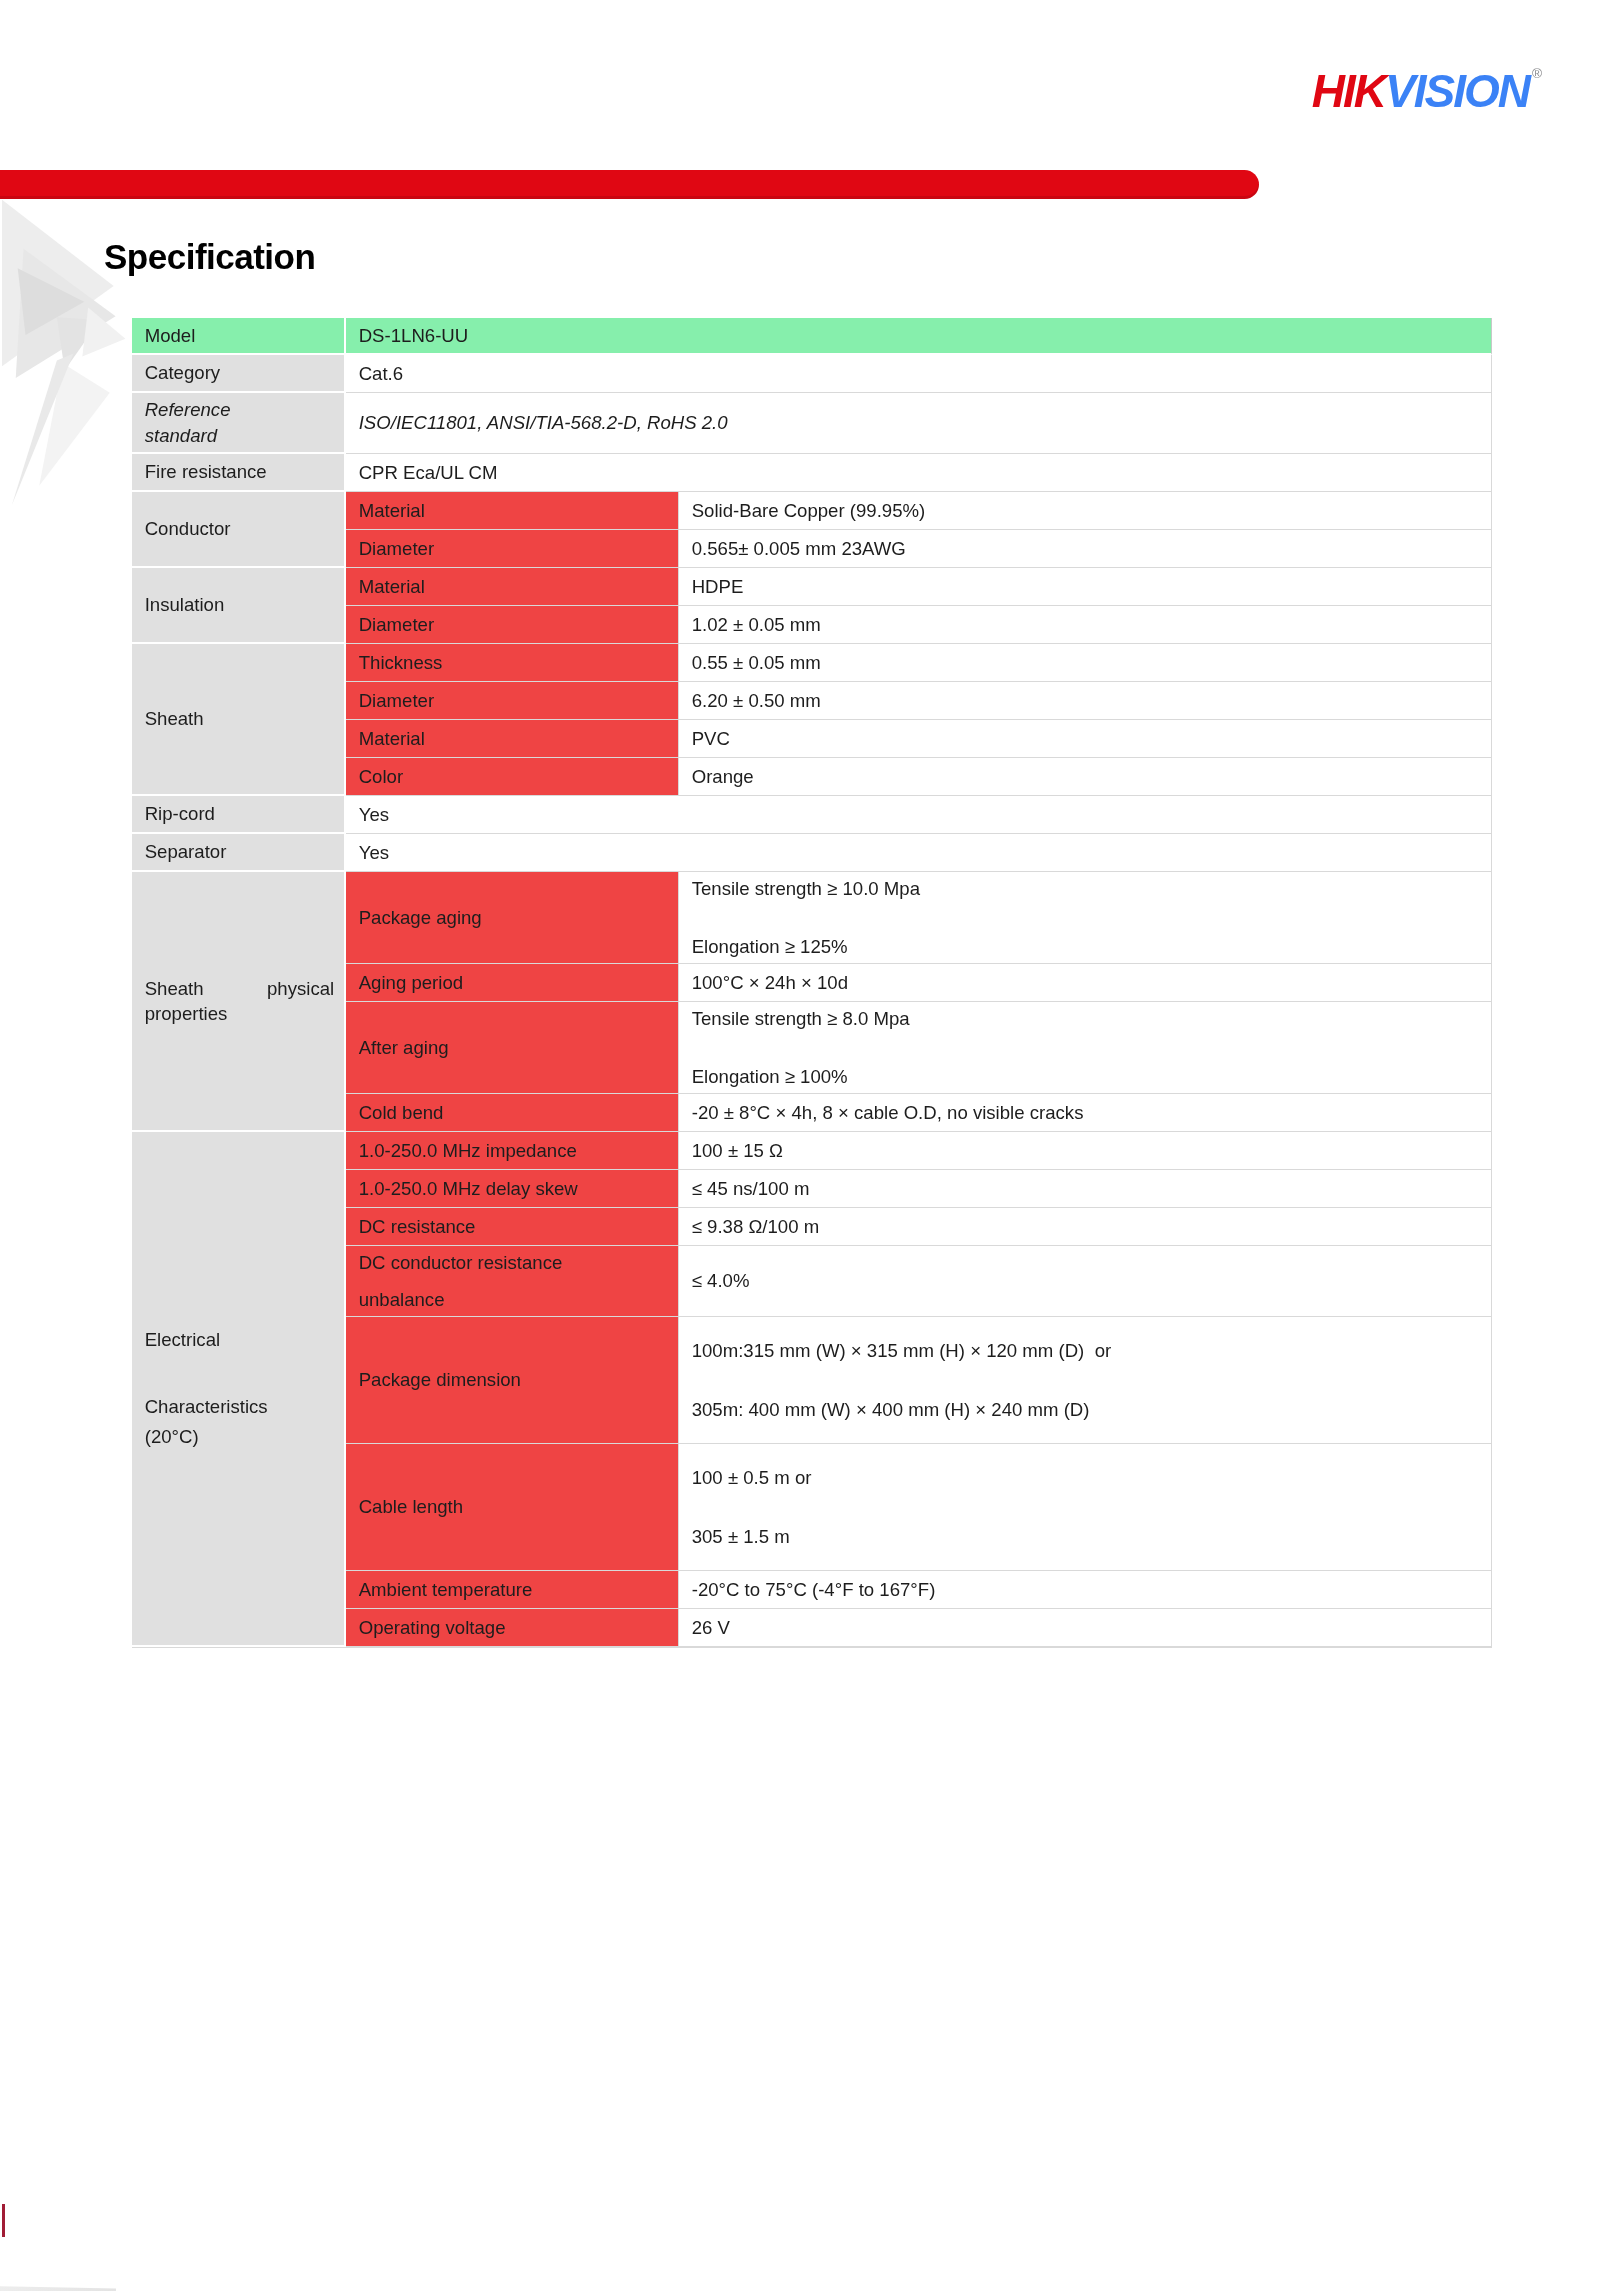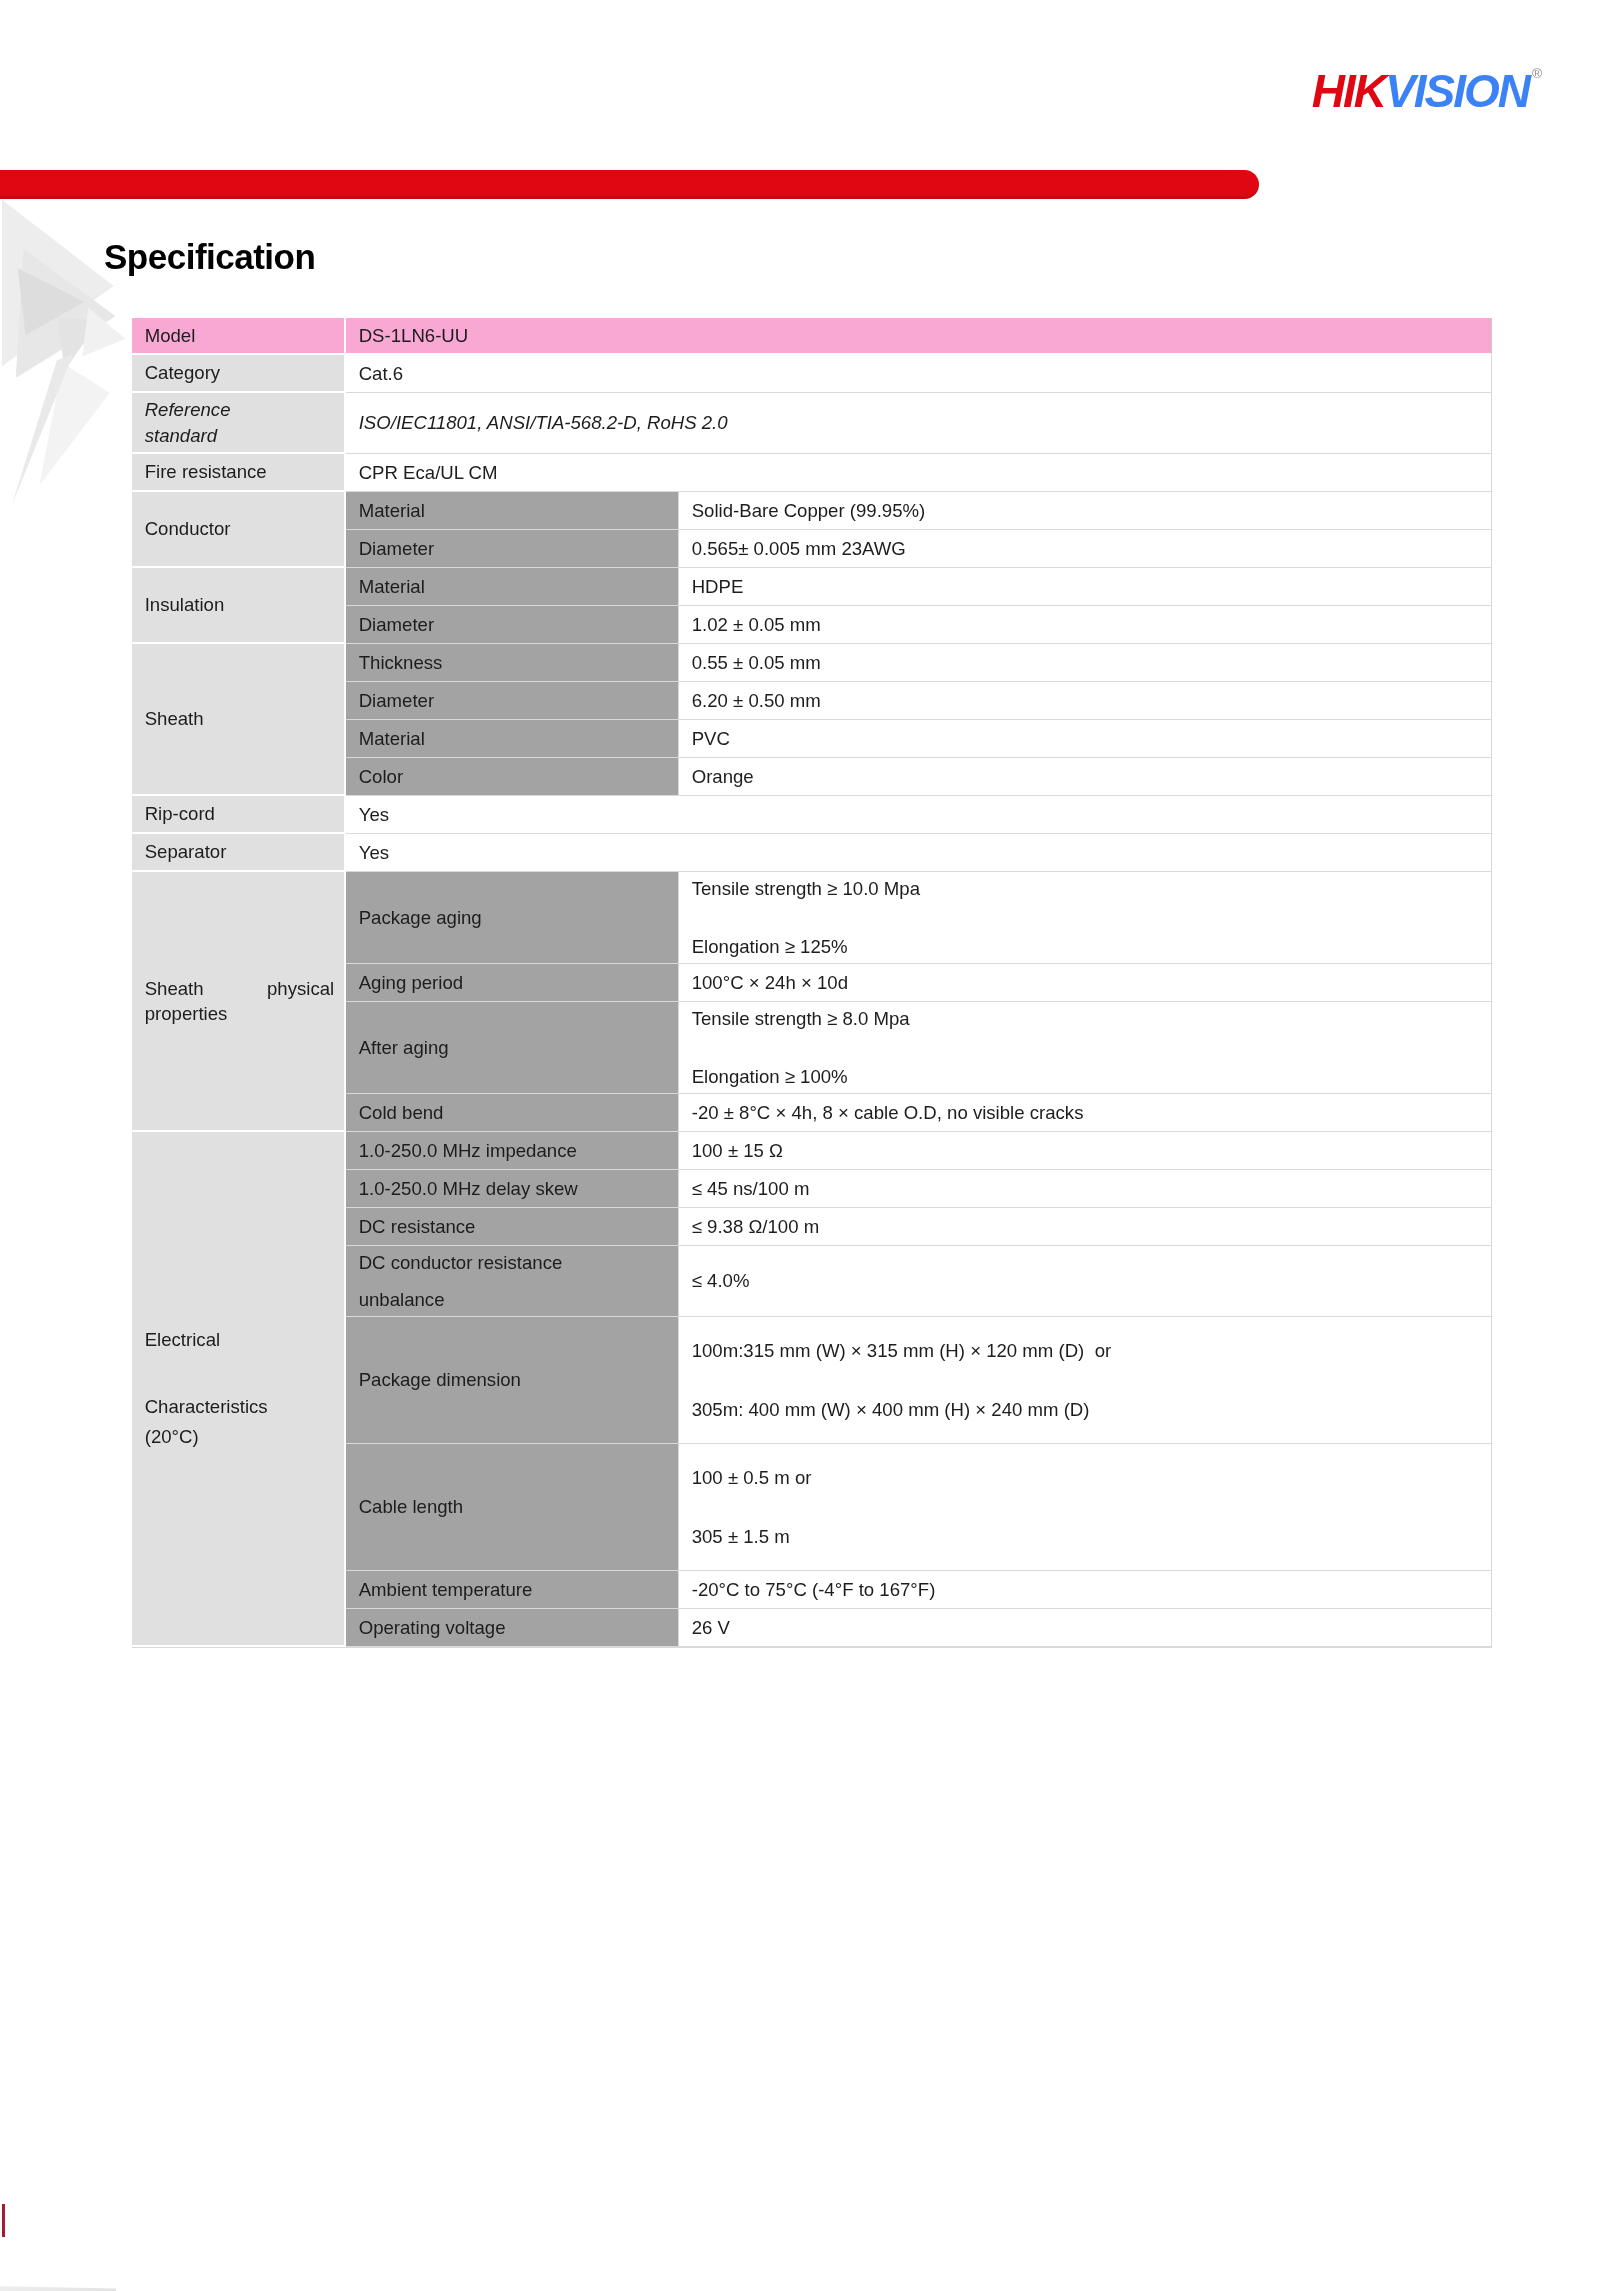--- a/index.html
+++ b/index.html
@@ -55,26 +55,26 @@
   tr.h94 { height:92px; }
   tr.h72 { height:71px;padding-left:24px; }
   tr.h130{ height:127px; }
 
   td.glabel {
     background:#e0e0e0;
     border-right:2px solid #ffffff;
     border-bottom:2px solid #ffffff;
   }
   tr.hdr td.glabel, tr.hdr td.valhdr {
-    background:#f9a8d4;
+    background:#86efac;
     border-bottom:2px solid #ffffff;
   }
   tr.hdr td.valhdr { border-right:1px solid #c8c8c8; }
   td.sub {
-    background:#a3a3a3;
+    background:#ef4444;
     border-right:1px solid #d9d9d9;
     border-bottom:1px solid #d9d9d9;
   }
   td.val {
     background:#ffffff;
     border-right:1px solid #d9d9d9;
     border-bottom:1px solid #d9d9d9;
   }
   .vl { white-space:pre-wrap; }
   .vl2 { margin-top:33px; }

